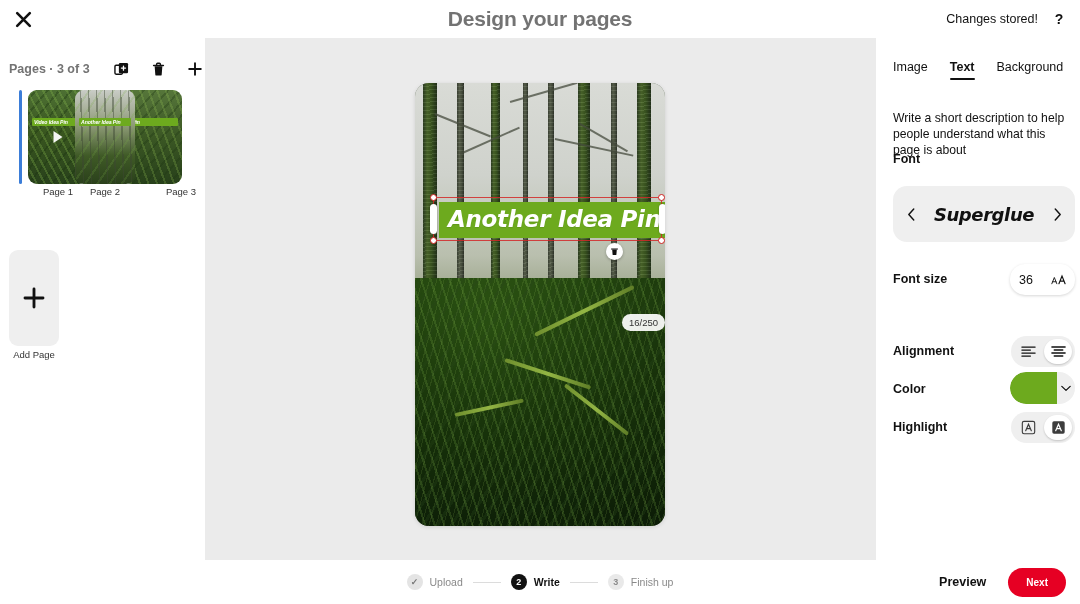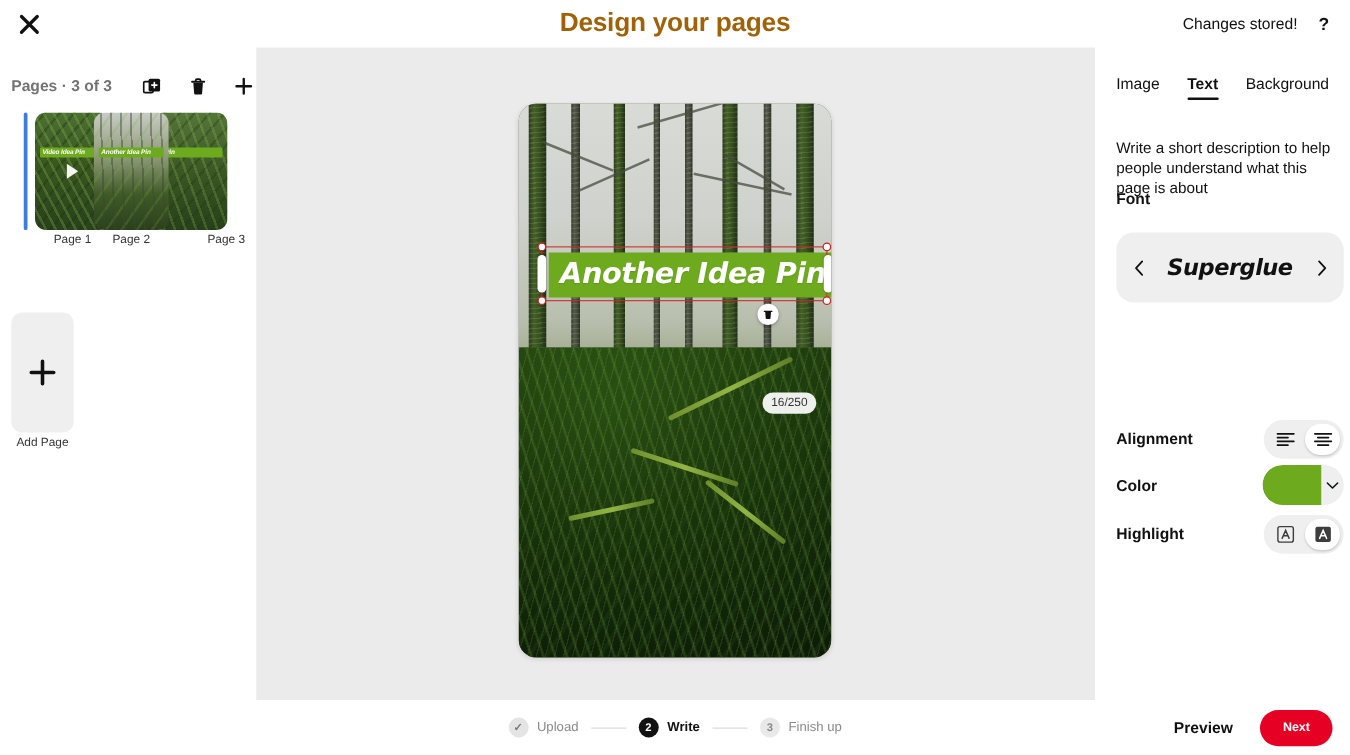--- a/index.html
+++ b/index.html
@@ -18,21 +18,21 @@
   }
   .close-btn {
     position: absolute; left: 8px; top: 4px; width: 30px; height: 30px;
     display: flex; align-items: center; justify-content: center;
     cursor: pointer; border-radius: 50%;
   }
   .close-btn svg { display: block; }
   .header-title {
     position: absolute; left: 0; top: 0; width: 1080px; height: 38px;
     display: flex; align-items: center; justify-content: center;
-    font-size: 21px; font-weight: 700; letter-spacing: -0.2px; color: #a16207;
+    font-size: 21px; font-weight: 700; letter-spacing: -0.2px; color: #737373;
   }
   .header-right {
     position: absolute; right: 10px; top: 0; height: 38px;
     display: flex; align-items: center; gap: 10px;
   }
   .changes-stored { font-size: 12.5px; color: #111; font-weight: 400; }
   .help-btn {
     width: 22px; height: 22px; border-radius: 50%;
     display: flex; align-items: center; justify-content: center;
     font-size: 14px; font-weight: 700; color: #111; cursor: pointer;
@@ -195,21 +195,21 @@
     position: absolute; width: 7px; height: 30px; border-radius: 4px;
     background: #fff; box-shadow: 0 0 2px rgba(0,0,0,.35);
   }
   .trash-bubble {
     position: absolute; left: 401px; top: 205px; width: 17px; height: 17px;
     background: #fff; border-radius: 50%;
     display: flex; align-items: center; justify-content: center;
     box-shadow: 0 1px 3px rgba(0,0,0,.28); cursor: pointer;
   }
   .char-count {
-    position: absolute; right: 12px; top: 231px;
+    position: absolute; right: 0; top: 231px;
     background: rgba(255,255,255,.92); color: #333;
     font-size: 9.5px; padding: 3px 7px; border-radius: 9px;
     font-weight: 400;
   }
 
   
   .right-panel {
     position: absolute; left: 876px; top: 38px; width: 204px; height: 566px;
     background: #fff; border-left: 1px solid #fff;
   }
@@ -472,20 +472,30 @@
         </svg>
       </span>
       <span class="font-name">Superglue</span>
       <span class="chev">
         <svg width="9" height="13" viewBox="0 0 10 14">
           <path d="M2.5 1 L8 7 L2.5 13" fill="none" stroke="#111" stroke-width="1.6" stroke-linecap="round" stroke-linejoin="round"></path>
         </svg>
       </span>
     </div>
 
+    <div class="row" style="top:228px;">
+      <span class="row-label">Font size</span>
+      <span class="fontsize-box">
+        <span class="fontsize-val">36</span>
+        <svg width="15" height="12" viewBox="0 0 18 13">
+          <path d="M1 11 L4 3.5 L7 11 M2 8.6 h4" fill="none" stroke="#111" stroke-width="1.1" stroke-linecap="round"></path>
+          <path d="M9.5 11 L13.2 1.8 L16.9 11 M11 7.8 h4.4" fill="none" stroke="#111" stroke-width="1.4" stroke-linecap="round"></path>
+        </svg>
+      </span>
+    </div>
 
     <div class="row" style="top:300px;">
       <span class="row-label">Alignment</span>
       <span class="toggle-group">
         <span class="toggle-btn">
           <svg width="15" height="13" viewBox="0 0 16 13">
             <path d="M1 1.8 h14 M1 5 h9 M1 8.2 h14 M1 11.4 h9" stroke="#111" stroke-width="1.5" stroke-linecap="round"></path>
           </svg>
         </span>
         <span class="toggle-btn on">

